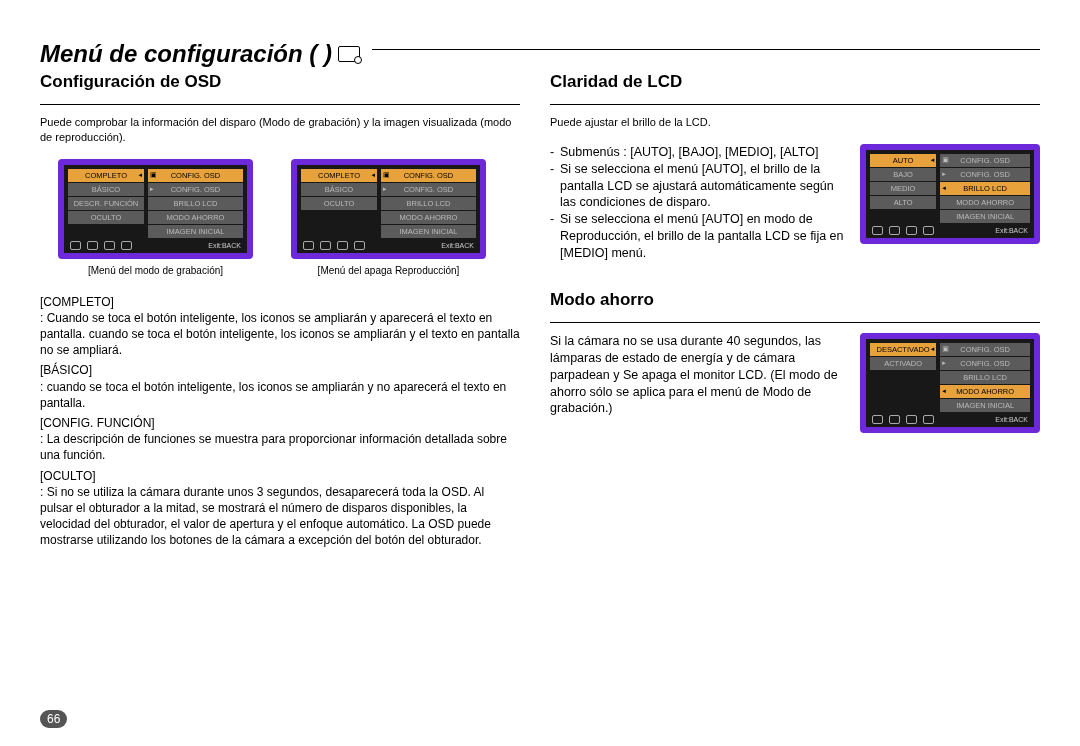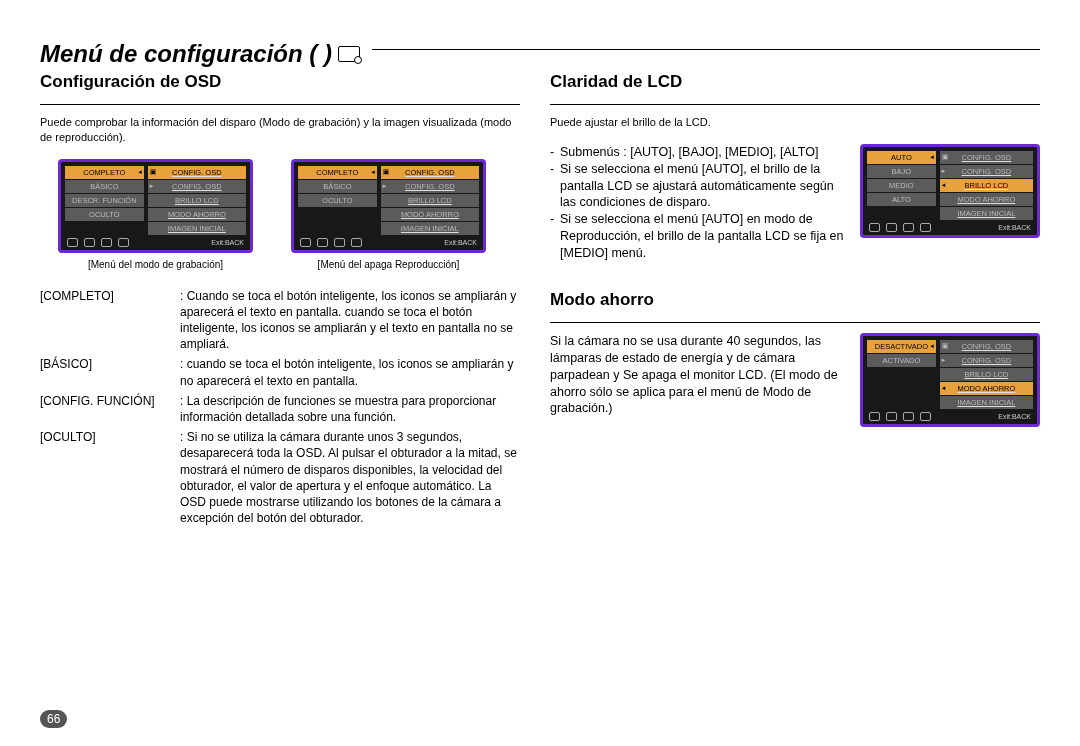--- a/index.html
+++ b/index.html
@@ -59,30 +59,30 @@
     margin-bottom: 10px;
   }
   .section-rule { border: none; border-top: 1px solid #000; margin-bottom: 10px; }
   .intro-text { font-size: 11px; line-height: 1.35; margin-bottom: 14px; }
   
   .menu-pair { display: flex; gap: 38px; margin: 8px 0 8px 18px; }
   .menu-block { display: flex; flex-direction: column; align-items: center; }
   .camera-menu {
     width: 195px;
     background: #181818;
-    border: 3px solid #6d28d9;
+    border: 6px solid #6d28d9;
     border-radius: 4px;
     font-size: 7.5px;
     color: #ddd;
     padding: 4px 4px 2px 4px;
   }
   .menu-grid { display: flex; }
   .menu-col { display: flex; flex-direction: column; gap: 1px; }
   .menu-col.left { width: 80px; }
-  .menu-col.right { width: 100px; margin-left: 4px; text-decoration: underline; }
+  .menu-col.right { width: 100px; margin-left: 4px; }
   .menu-cell {
     background: #666;
     color: #fff;
     padding: 2px 4px;
     height: 13px;
     line-height: 9px;
     text-align: center;
     position: relative;
     overflow: hidden;
     white-space: nowrap;
@@ -99,21 +99,21 @@
     font-size: 7px;
     color: #ccc;
   }
   .footer-icons { display: flex; gap: 6px; }
   .footer-icon {
     width: 11px; height: 9px; border: 1px solid #aaa; border-radius: 2px;
   }
   .menu-caption { font-size: 10px; margin-top: 6px; }
   
   .desc-table { font-size: 12px; line-height: 1.35; margin-top: 18px; }
-  .desc-row { display: flex; margin-bottom: 4px; }
+  .desc-row { display: flex; margin-bottom: 4px; flex-direction: column; }
   .desc-term { width: 140px; flex: none; }
   .desc-body { flex: 1; }
   
   .side-flex { display: flex; gap: 14px; align-items: flex-start; }
   .side-text { flex: 1; font-size: 12.5px; line-height: 1.35; }
   .bullet-line { display: flex; }
   .bullet-line .dash { width: 10px; flex: none; }
   .bullet-line .body { flex: 1; }
   .camera-menu.sm { width: 180px; }
   .page-num {

